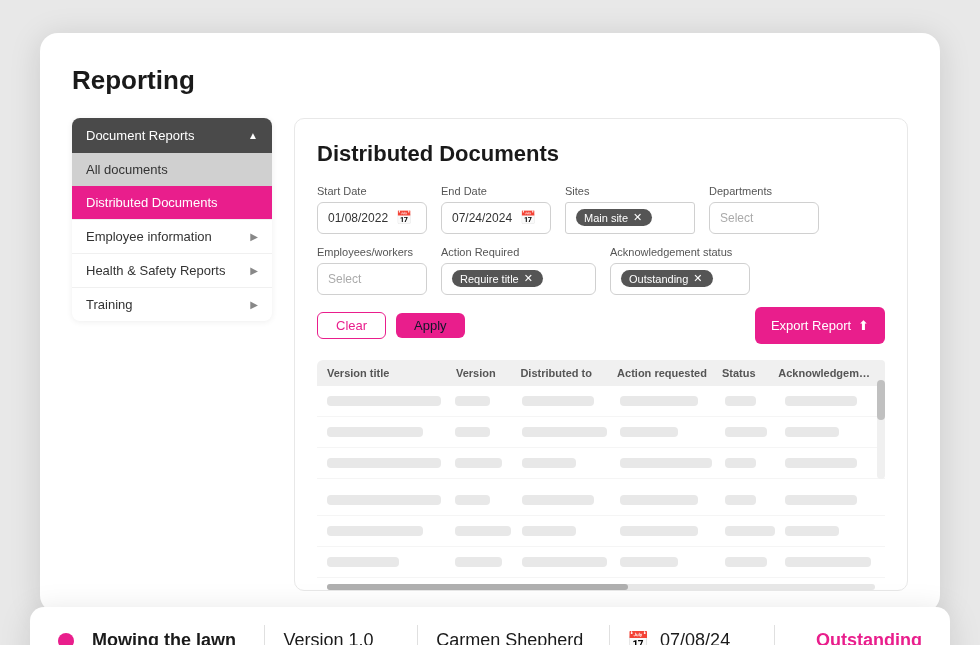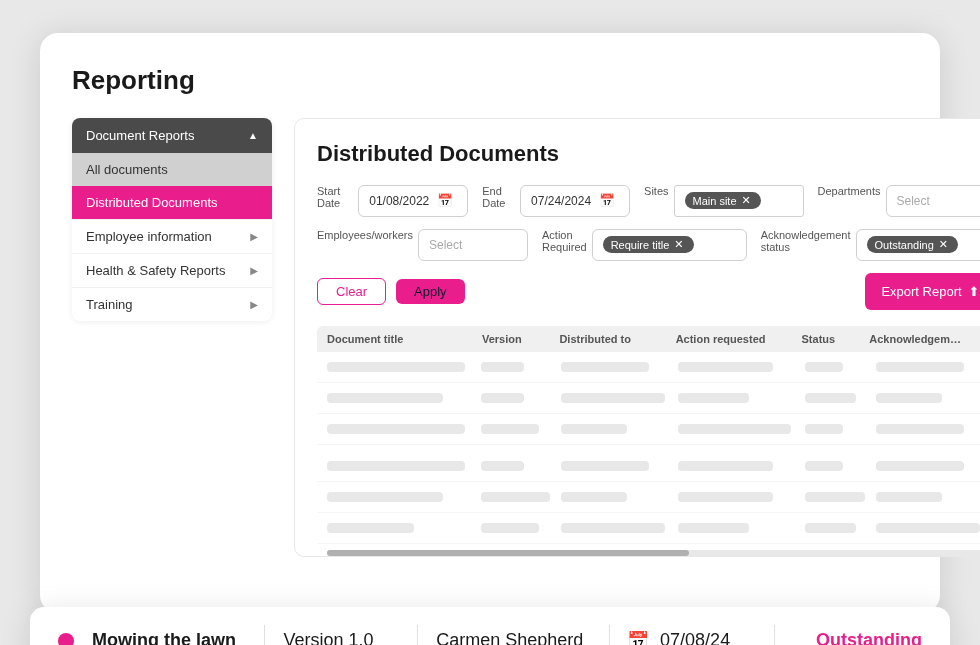--- a/index.html
+++ b/index.html
@@ -98,21 +98,21 @@
     }
     
     .filters-row {
       display: flex;
       gap: 14px;
       align-items: flex-end;
       margin-bottom: 12px;
     }
     .filter-group {
       display: flex;
-      flex-direction: row;
+      flex-direction: column;
       gap: 5px;
     }
     .filter-label {
       font-size: 11px;
       color: #555;
       font-weight: 500;
     }
     .filter-input {
       border: 1px solid #d0d0d0;
       border-radius: 6px;
@@ -471,21 +471,21 @@
         <button class="btn-clear">Clear</button>
         <button class="btn-apply">Apply</button>
         <button class="btn-export">
           <span>Export Report</span>
           <span style="font-size:13px;">⬆</span>
         </button>
       </div>
 
       <div class="table-wrapper">
         <div class="table-header">
-          <span>Document title</span>
+          <span>Version title</span>
           <span>Version</span>
           <span>Distributed to</span>
           <span>Action requested</span>
           <span>Status</span>
           <span>Acknowledgem…</span>
         </div>
         <div class="table-rows">
           <div class="skeleton-row">
             <div class="skeleton-cell full"></div>
             <div class="skeleton-cell short"></div>

